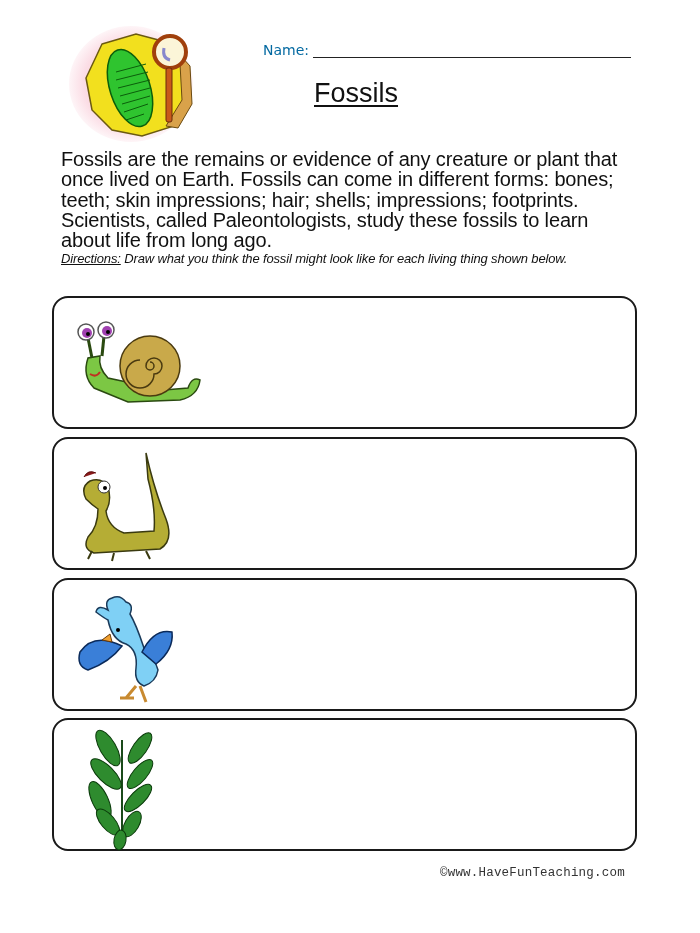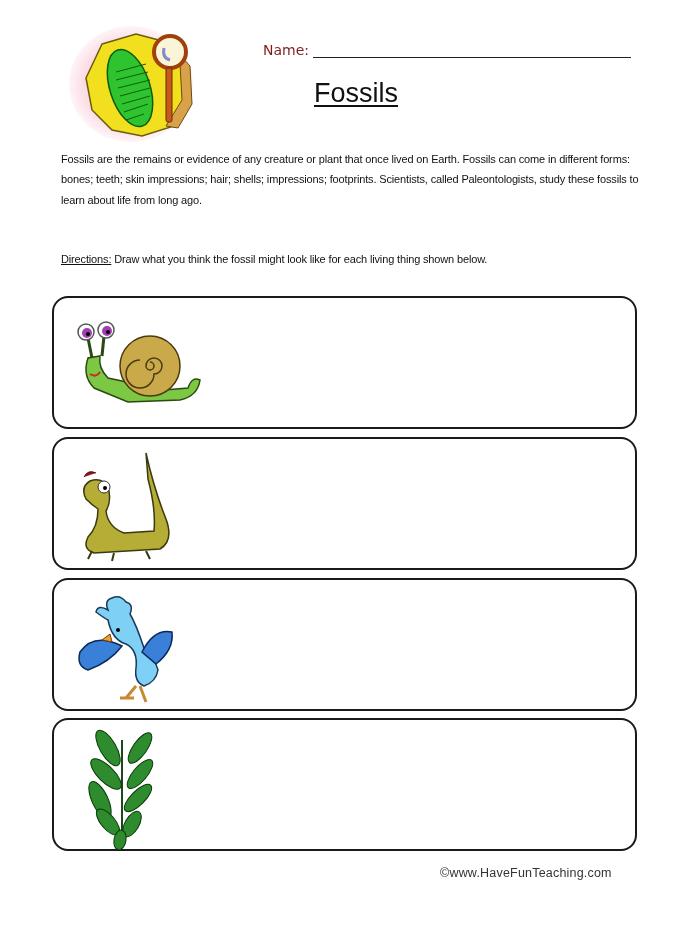--- a/index.html
+++ b/index.html
@@ -1,28 +1,28 @@
 <!DOCTYPE html>
 <html><head>
 <meta charset="utf-8">
 <style>
   html, body { margin: 0; padding: 0; background: #ffffff; }
   body { width: 700px; height: 933px; position: relative; overflow: hidden;
          font-family: "Liberation Sans", sans-serif; color: #111; }
   .abs { position: absolute; }
   #header-art { left: 66px; top: 22px; width: 140px; height: 120px; }
-  #name-row { left: 263px; top: 42px; font-family: "DejaVu Sans", sans-serif; font-size: 14px; color: #7f1d1d; display: flex; align-items: center; }
+  #name-row { left: 263px; top: 42px; font-family: "DejaVu Sans", sans-serif; font-size: 14px; color: #0369a1; display: flex; align-items: center; }
   #name-line { display: inline-block; width: 318px; border-bottom: 1.5px solid #222; margin-left: 4px; height: 15px; }
   #title { left: 314px; top: 78px; font-size: 27px; text-decoration: underline; text-underline-offset: 3px; }
-  #intro { left: 61px; top: 149px; width: 580px; font-size: 11px; line-height: 20.3px; letter-spacing: -0.15px; }
-  #directions { left: 61px; top: 249px; width: 580px; font-size: 11px; line-height: 20.3px; letter-spacing: -0.15px; }
+  #intro { left: 61px; top: 149px; width: 580px; font-size: 20px; line-height: 20.3px; letter-spacing: -0.15px; }
+  #directions { left: 61px; top: 249px; width: 580px; font-size: 13px; line-height: 20.3px; letter-spacing: -0.15px; font-style: italic; }
   #directions .lbl { text-decoration: underline; }
   .box { position: absolute; left: 52px; width: 585px; height: 133px; border: 2.5px solid #1a1a1a; border-radius: 16px; box-sizing: border-box; }
   .box svg { position: absolute; }
-  #footer { left: 440px; top: 866px; font-family: Liberation Sans, sans-serif; font-size: 12.5px; color: #333; letter-spacing: 0.2px; }
+  #footer { left: 440px; top: 866px; font-family: Liberation Mono, monospace; font-size: 12.5px; color: #333; letter-spacing: 0.2px; }
 </style>
 </head>
 <body>
 
 <div id="header-art" class="abs">
   <svg width="140" height="120" viewBox="0 0 140 120">
     <defs>
       <radialGradient id="glow" cx="50%" cy="50%" r="55%">
         <stop offset="0%" stop-color="#f8b9c8"></stop>
         <stop offset="70%" stop-color="#fbdde5"></stop>

